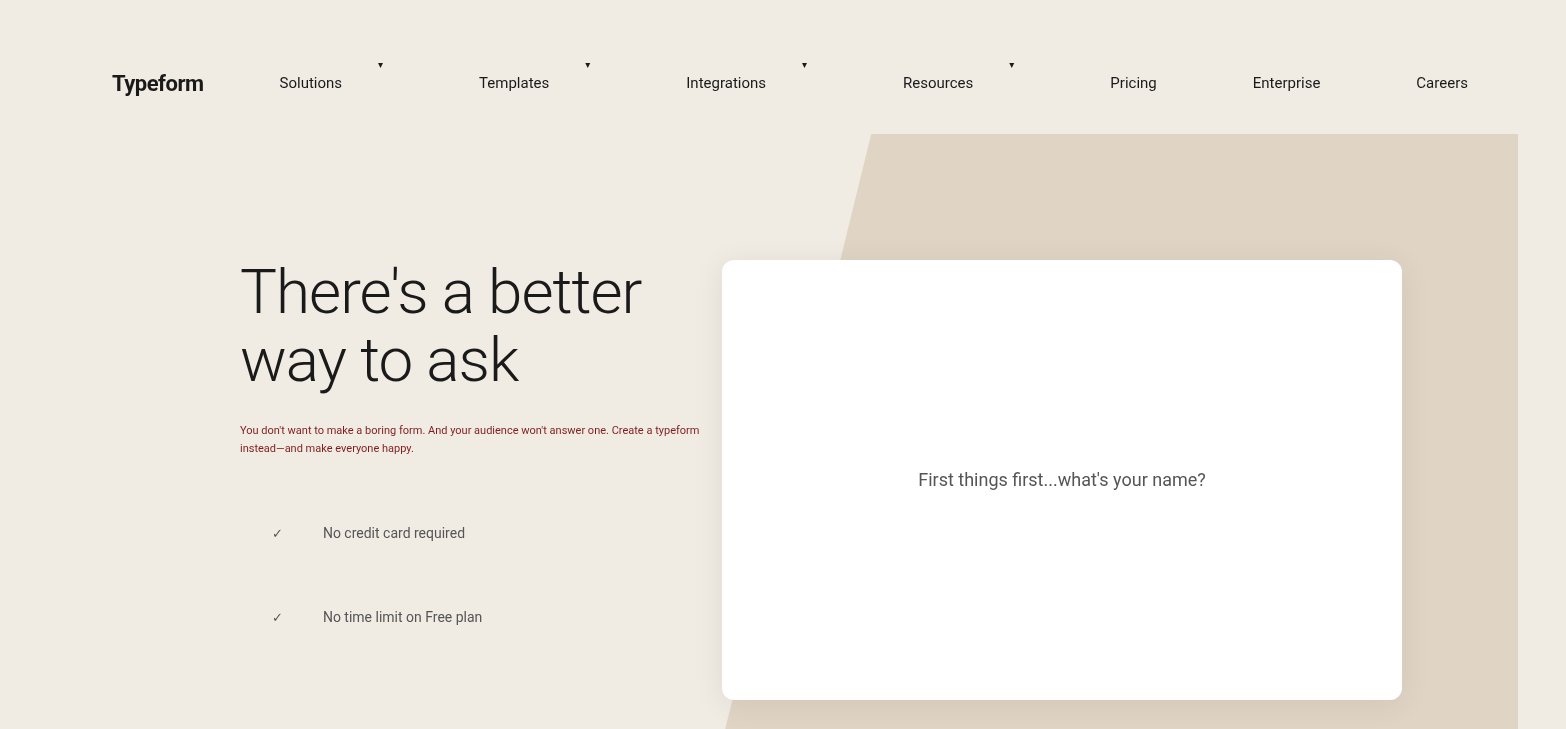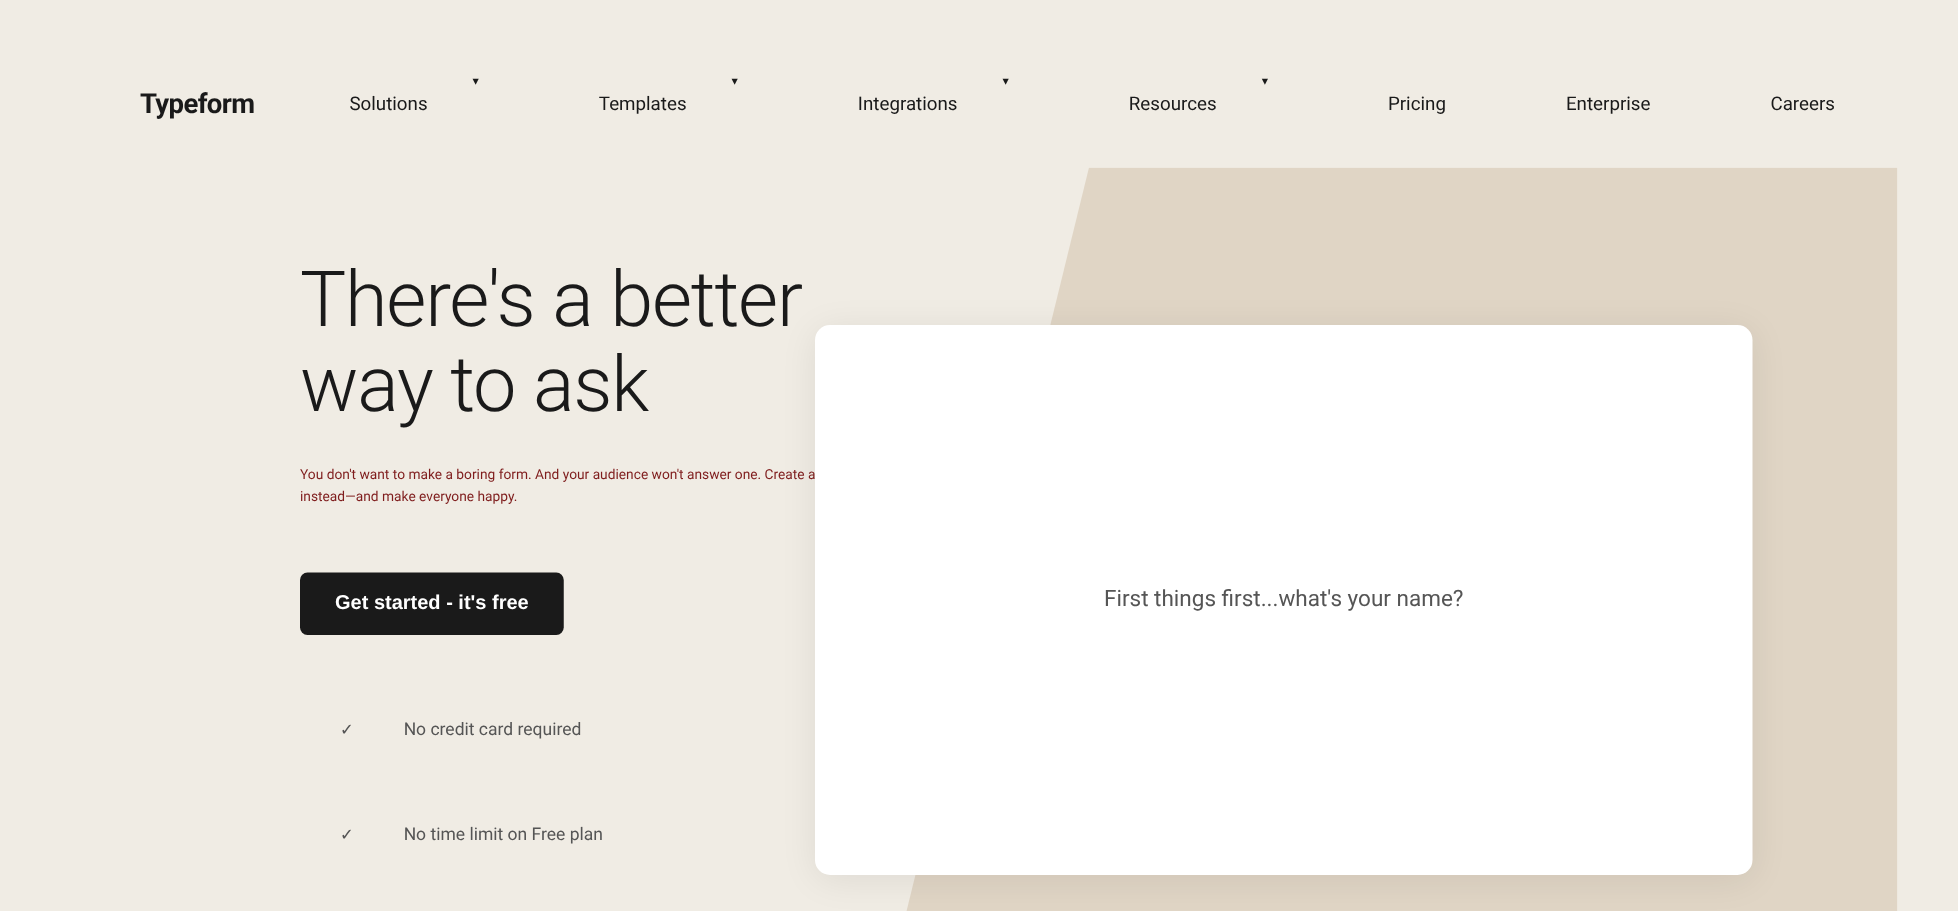--- a/index.html
+++ b/index.html
@@ -162,21 +162,21 @@
       font-size: 13px;
       color: #555;
     }
 
     
     .form-card {
       position: absolute;
       right: 100px;
       top: 50%;
       transform: translateY(-50%);
-      width: 750px;
+      width: 680px;
       height: 440px;
       background-color: #ffffff;
       border-radius: 12px;
       box-shadow: 0 4px 30px rgba(0,0,0,0.08);
       display: flex;
       align-items: center;
       justify-content: center;
       z-index: 3;
     }
 
@@ -231,21 +231,20 @@
   <div class="nav-auth">
     <button class="btn-login">Log in</button>
     <button class="btn-signup">Sign up</button>
   </div>
 </nav>
 
 <section class="hero">
   <div class="hero-content">
     <h1 class="hero-title">There's a better way to ask</h1>
     <p class="hero-subtitle">You don't want to make a boring form. And your audience won't answer one. Create a typeform instead—and make everyone happy.</p>
-    <button class="btn-cta">Get started - it's free</button>
     <div class="hero-checks">
       <div class="check-item">
         <span class="check-mark">✓</span>
         <span>No credit card required</span>
       </div>
       <div class="check-item">
         <span class="check-mark">✓</span>
         <span>No time limit on Free plan</span>
       </div>
     </div>

